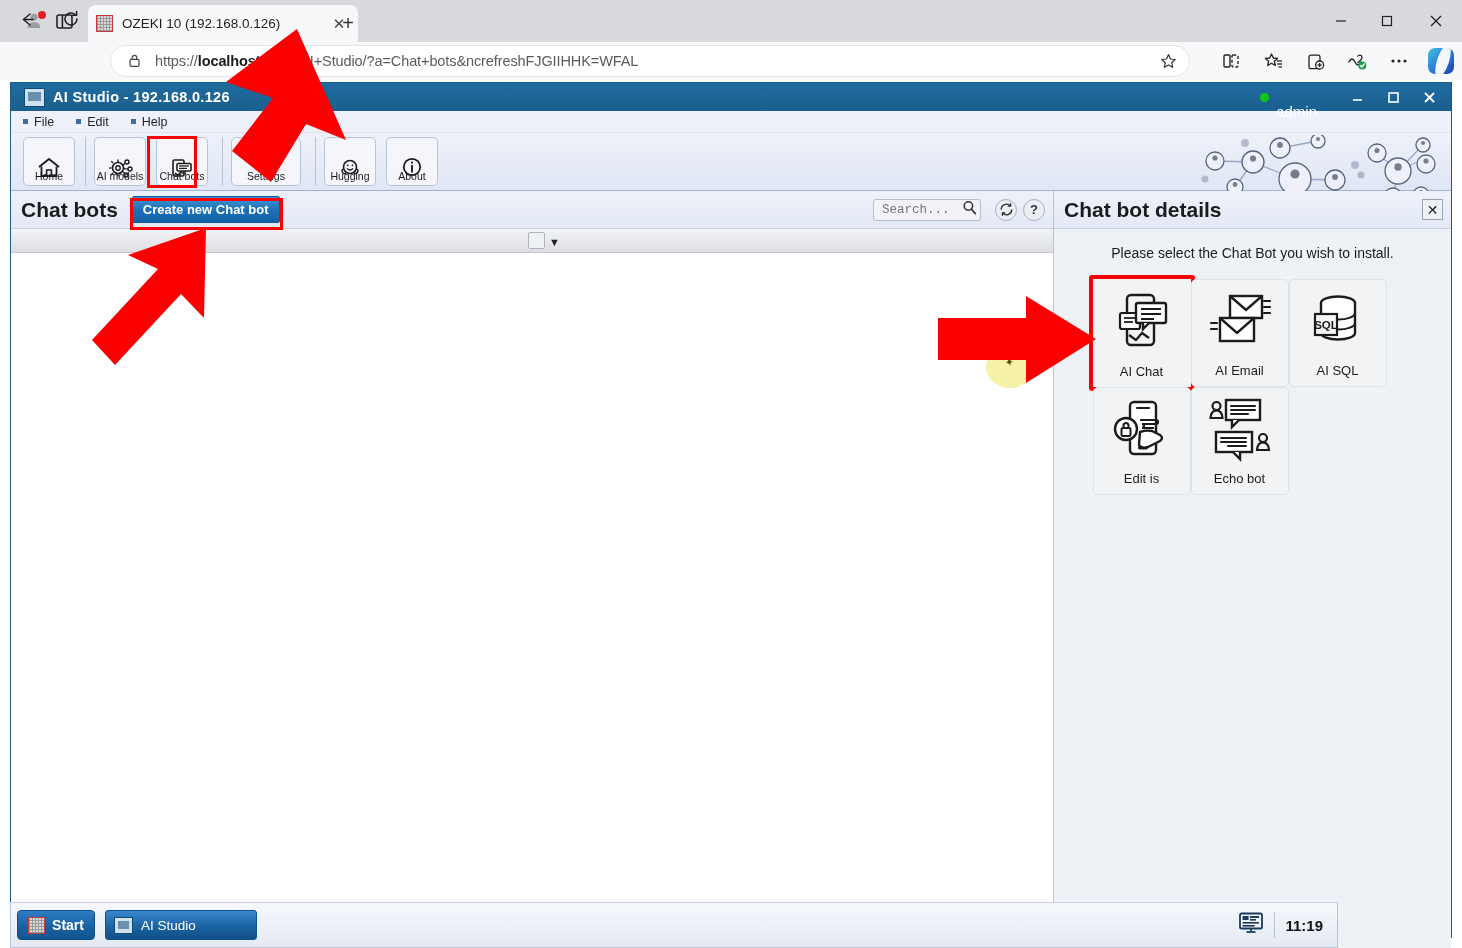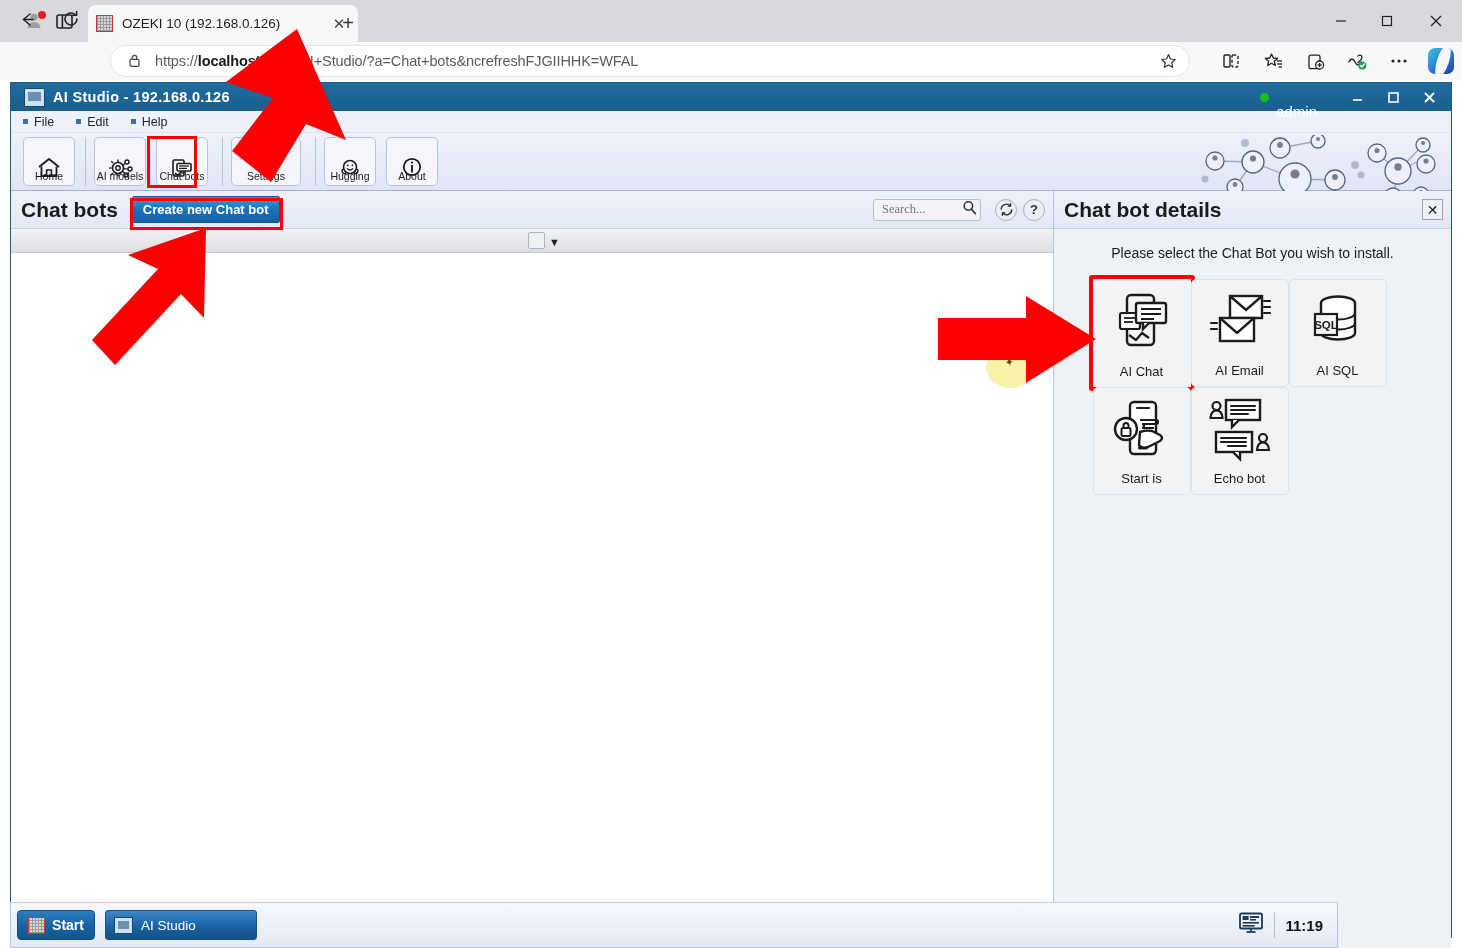--- a/index.html
+++ b/index.html
@@ -185,21 +185,21 @@
     padding: 5px 10px; border-radius: 2px; cursor: pointer;
   }
   .head-right { margin-left: auto; display: flex; align-items: center; }
   .search-box {
     width: 108px; height: 22px; border: 1px solid #b7bfcd; background: #f1f3f7;
     border-radius: 3px; display: flex; align-items: center; padding: 0 4px 0 8px;
     margin-right: 8px;
   }
   .search-box input {
     border: 0; background: transparent; outline: none; font-size: 12.5px;
-    color: #0c4a6e; width: 80px; font-family: Liberation Serif, serif;
+    color: #0c4a6e; width: 80px; font-family: Liberation Mono, monospace;
   }
   .round-btn {
     width: 22px; height: 22px; border-radius: 50%; border: 1px solid #a9b2c0;
     background: #eceff4; margin-left: 6px; display: flex; align-items: center;
     justify-content: center; font-size: 13px; color: #333; font-weight: bold;
   }
 
   .table-header {
     height: 24px; background: linear-gradient(180deg,#f3f4f6 0%, #dcdee2 100%);
     border-bottom: 1px solid #c2c6cd; position: relative;
@@ -723,21 +723,21 @@
                 <rect x="20" y="4" width="26" height="52" rx="4" fill="#fff" stroke="#1b1b1b" stroke-width="2.4"></rect>
                 <line x1="27" y1="10" x2="39" y2="10" stroke="#1b1b1b" stroke-width="2.2" stroke-linecap="round"></line>
                 <rect x="28" y="48" width="10" height="3.5" rx="1.7" fill="#1b1b1b"></rect>
                 <circle cx="16" cy="31" r="11" fill="#fff" stroke="#1b1b1b" stroke-width="2.4"></circle>
                 <rect x="11.5" y="30" width="9" height="8" rx="1.5" fill="#fff" stroke="#1b1b1b" stroke-width="2"></rect>
                 <path d="M13.5 30 v-2.6 a2.5 2.5 0 0 1 5 0 V30" fill="none" stroke="#1b1b1b" stroke-width="2"></path>
                 <path d="M30 22 h16 a2 2 0 0 1 0 4 h-14 a2 2 0 0 1 0 4 h12" fill="none" stroke="#1b1b1b" stroke-width="2.2"></path>
                 <path d="M30 34 q6 -2 12 -1 l8 4 q4 3 0 6 l-12 6 q-6 2 -9 -2 z" fill="#fff" stroke="#1b1b1b" stroke-width="2.4" stroke-linejoin="round"></path>
               </svg>
             </span>
-            <span class="bot-label">Start is</span>
+            <span class="bot-label">Edit is</span>
           </div>
 
           <div class="bot-tile">
             <span>
               <svg width="64" height="64" viewBox="0 0 64 64">
                 <circle cx="8.5" cy="8" r="4" fill="none" stroke="#1b1b1b" stroke-width="2.2"></circle>
                 <path d="M2.5 20 c0-5 3-7.6 6-7.6 s6 2.6 6 7.6 z" fill="none" stroke="#1b1b1b" stroke-width="2.2"></path>
                 <rect x="18" y="2" width="34" height="20" fill="#fff" stroke="#1b1b1b" stroke-width="2.4"></rect>
                 <polyline points="24,22 24,29 31,22" fill="#fff" stroke="#1b1b1b" stroke-width="2.4"></polyline>
                 <g stroke="#1b1b1b" stroke-width="2" stroke-linecap="round">

